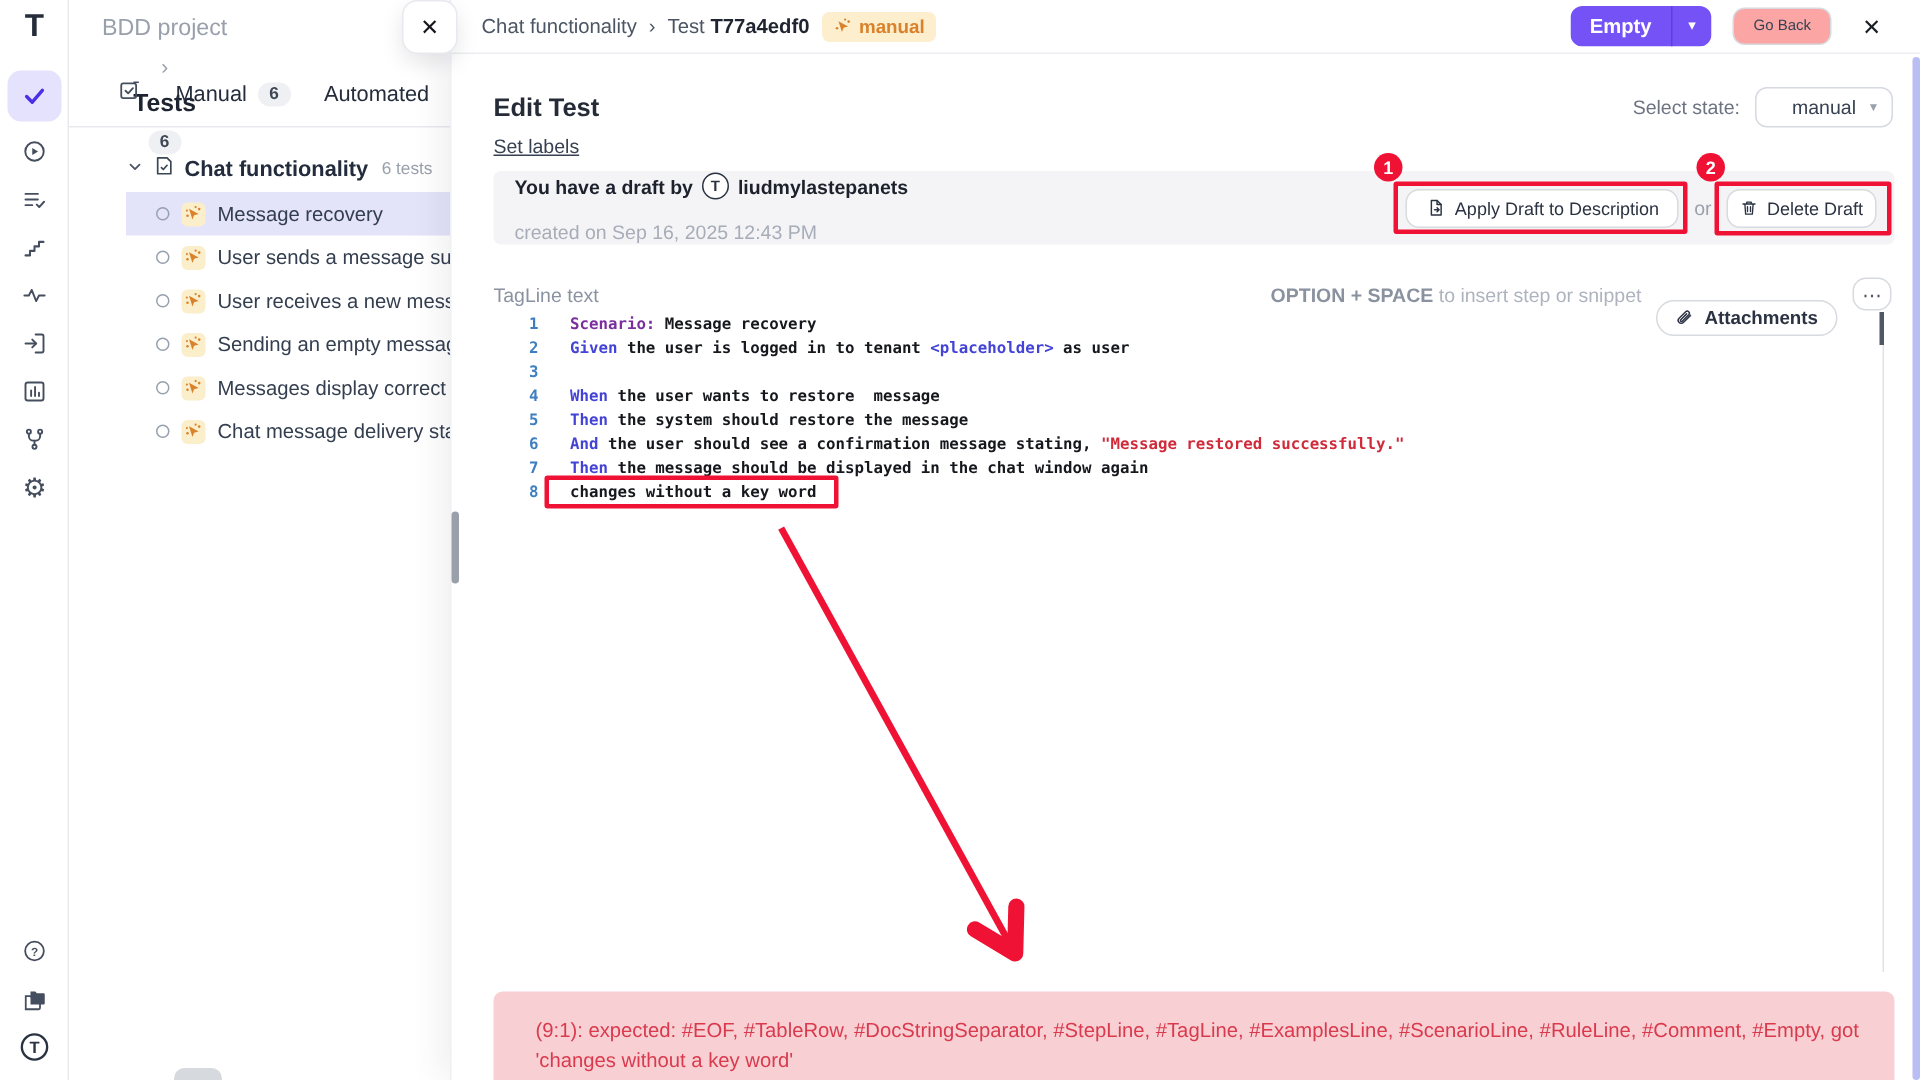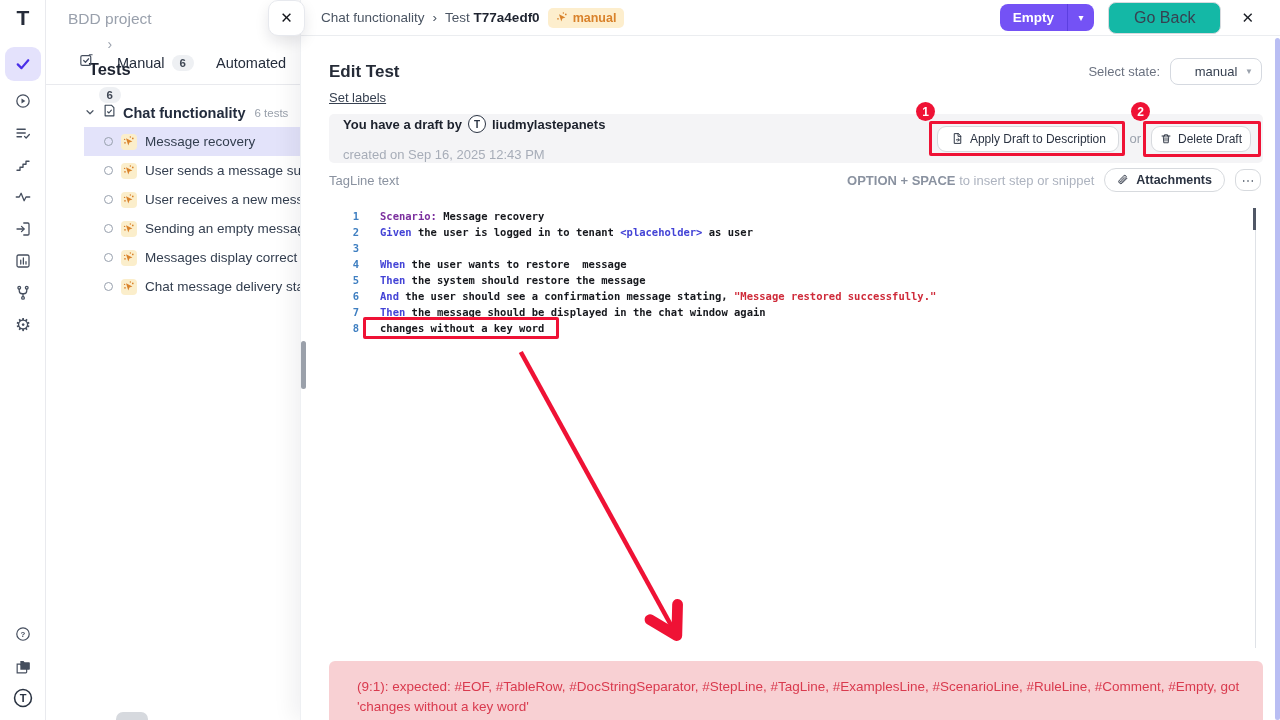--- a/index.html
+++ b/index.html
@@ -54,21 +54,21 @@
     padding:0 26px 0 20px; border-bottom:1px solid #ebedf0; background:#fff; }
   .m-crumb { display:flex; align-items:center; gap:8px; font-size:13.5px; color:#4b5563; white-space:nowrap; }
   .m-crumb b { color:#1f2430; }
   .badge-manual { display:inline-flex; align-items:center; gap:5px; background:#fdeecd; color:#d9822b;
     font-size:12.5px; font-weight:600; border-radius:5px; padding:3px 8px; }
   .m-actions { margin-left:auto; display:flex; align-items:center; gap:14px; }
   .save-split { display:flex; border-radius:8px; overflow:hidden; }
   .save-main { background:#7452f5; color:#fff; font-size:13.5px; font-weight:600; padding:6px 13px; border:none; }
   .save-caret { background:#7452f5; color:#fff; width:27px; display:flex; align-items:center; justify-content:center;
     border-left:1px solid #5c3fe0; font-size:10px; }
-  .goback { background:#14b8a6; border:1px solid #d7dade; border-radius:8px; font-size:16px; color:#374151; padding:6px 25px; }
+  .goback { background:#fca5a5; border:1px solid #d7dade; border-radius:8px; font-size:10px; color:#374151; padding:6px 13px; }
   .m-close { font-size:15px; color:#1a1d24; margin-left:6px; }
 
   .title-row { position:absolute; left:28px; right:18px; top:58px; display:flex; align-items:center; }
   .page-title { font-size:17px; font-weight:700; color:#252b37; }
   .state-row { margin-left:auto; display:flex; align-items:center; gap:10px; }
   .state-label { font-size:13px; color:#6b7280; }
   .state-select { position:relative; width:92px; height:27px; border:1px solid #d5d9e0; border-radius:8px;
     background:#fff; font-size:13px; color:#374151; display:flex; align-items:center; justify-content:center; }
   .state-caret { position:absolute; right:8px; font-size:8px; color:#9aa1ac; }
   .set-labels { position:absolute; left:28px; top:90px; font-size:13px; color:#374151; text-decoration:underline; }
@@ -85,21 +85,21 @@
     border:1px solid #d7dade; border-radius:9px; height:26px; font-size:12px; color:#2b3342; }
   .btn-apply { width:182px; }
   .btn-delete { width:100px; }
   .or-text { font-size:13px; color:#9aa1ac; margin:0 10px; }
 
   .scenario-bar { position:absolute; left:28px; right:19px; top:168px; display:flex; align-items:center; gap:10px; }
   .scen-label { font-size:13px; color:#8a92a0; }
   .hint { margin-left:auto; font-size:13px; color:#adb3bf; white-space:pre; }
   .hint b { color:#8a92a0; font-weight:700; }
   .attach-btn { display:flex; align-items:center; gap:7px; background:#fff; border:1px solid #d7dade;
-    border-radius:13px; height:24px; padding:0 12px; font-size:12.5px; font-weight:600; color:#2b3342; }
+    border-radius:13px; height:24px; padding:0 12px; font-size:12.5px; font-weight:600; color:#2b3342;margin-top:32px; }
   .more-btn { background:#fff; border:1px solid #d7dade; border-radius:9px; height:22px; width:26px;
     display:flex; align-items:center; justify-content:center; font-size:13px; color:#4b5563; }
 
   
   .editor { position:absolute; left:0; right:26px; top:208px; font-family:"DejaVu Sans Mono","Liberation Mono",monospace; }
   .cm-line { display:flex; height:16px; line-height:16px; }
   .gutter { flex:0 0 58px; text-align:right; font-size:10.5px; color:#3f7fc1; font-weight:600; }
   .code { padding-left:21px; font-size:10.5px; white-space:pre; }
   .tok-txt { color:#16181d; font-weight:600; }
   .tok-kw { color:#4343d6; font-weight:700; }

